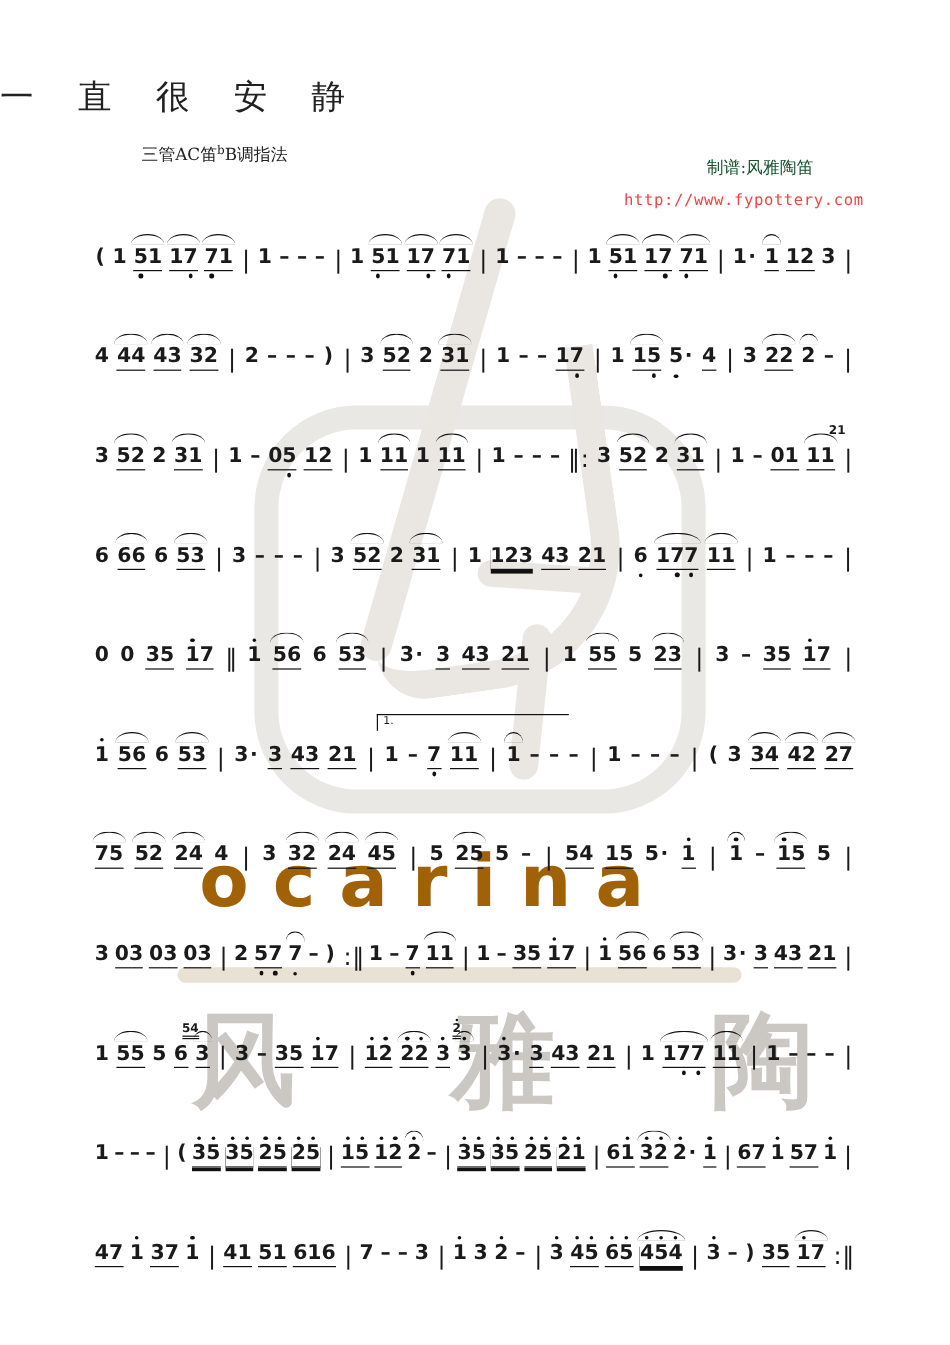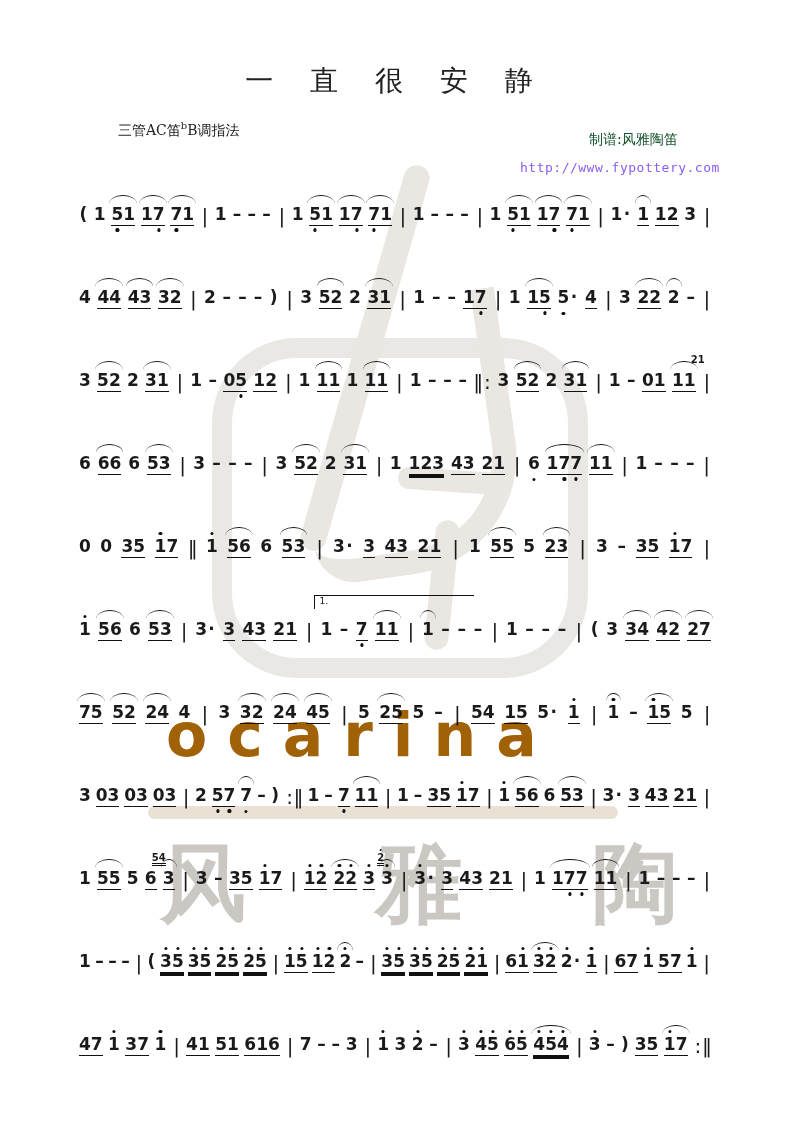--- a/index.html
+++ b/index.html
@@ -1,28 +1,28 @@
 <!DOCTYPE html>
 <html><head>
 <meta charset="utf-8">
 <style>
   html,body{margin:0;padding:0;background:#888;}
   #page{position:relative;width:792px;height:1121px;background:#ffffff;margin:0 auto;overflow:hidden;
         font-family:"DejaVu Sans",sans-serif;color:#1a1a1a;}
   
-  .title{position:absolute;top:62px;left:0;right:0;text-align:center;
+  .title{position:absolute;top:62px;left:0;right:0;text-align:left;
          font-family:"DejaVu Serif",serif;font-size:28px;font-weight:400;
          letter-spacing:14px;color:#222;}
   .sub-left{position:absolute;left:118px;top:120px;font-family:"DejaVu Serif",serif;
             font-size:14px;color:#222;}
   .sub-left sup{font-size:10px;}
   .credit{position:absolute;left:589px;top:131px;font-family:"DejaVu Serif",serif;
           font-size:14px;color:#14532d;}
   .url{position:absolute;left:520px;top:160px;font-family:"DejaVu Sans Mono",monospace;
-       font-size:13px;letter-spacing:0.5px;color:#8b5cf6;}
+       font-size:13px;letter-spacing:0.5px;color:#ef4444;}
   
   .wm{position:absolute;z-index:0;}
   .wm-box{left:212px;top:338px;width:336px;height:300px;border:20px solid #eae8e4;border-radius:85px;}
   .wm-s1{left:352px;top:158px;width:26px;height:400px;background:#eae7e3;border-radius:14px;transform:rotate(16deg);}
   .wm-s2{left:300px;top:300px;width:190px;height:250px;border-right:24px solid #eae7e3;
          border-bottom:24px solid #eae7e3;border-radius:0 0 120px 40px;transform:rotate(-8deg);}
   .wm-s3{left:430px;top:520px;width:24px;height:130px;background:#eae7e3;border-radius:12px;transform:rotate(6deg);}
   .wm-s4{left:398px;top:470px;width:110px;height:22px;background:#eae7e3;border-radius:11px;transform:rotate(4deg);}
   .wm-en{left:166px;top:700px;font-size:60px;font-weight:700;letter-spacing:20px;color:#a16207;}
   .wm-bar{left:148px;top:806px;width:470px;height:13px;background:#e9e1d4;border-radius:7px;}

